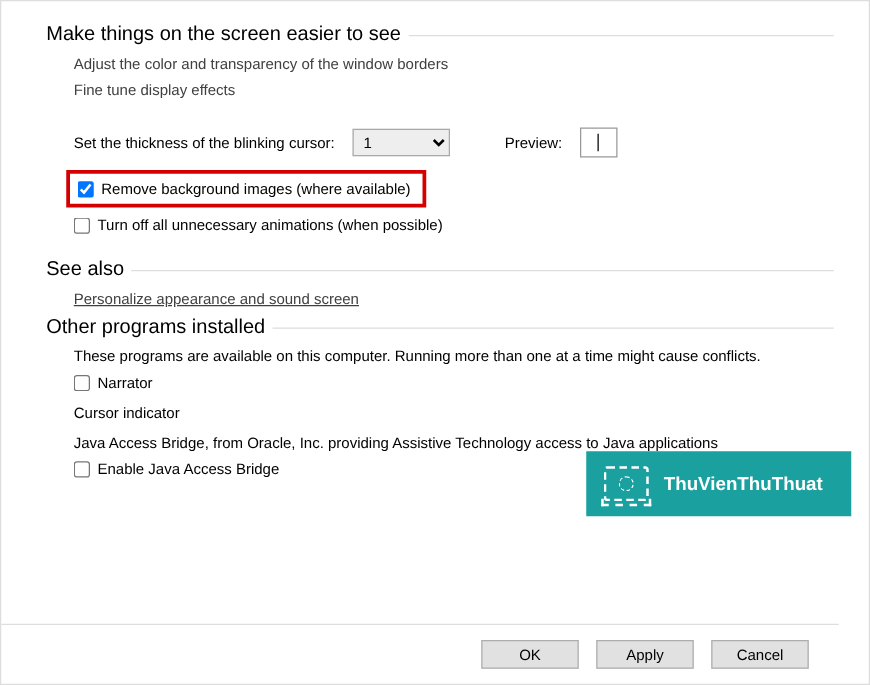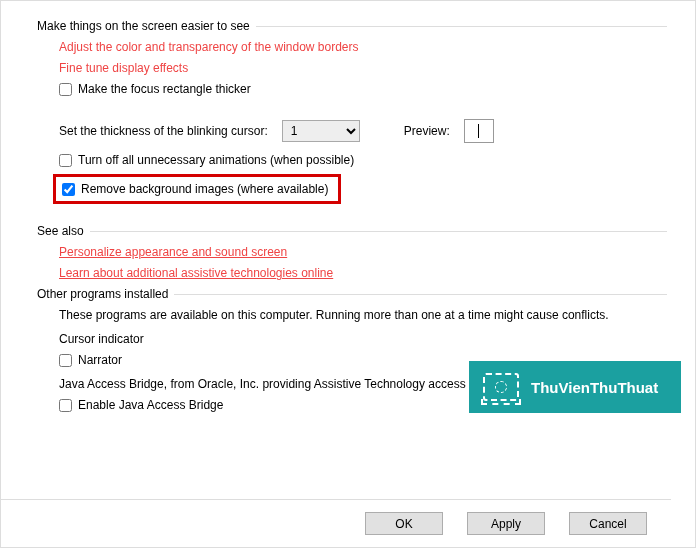--- a/index.html
+++ b/index.html
@@ -12,36 +12,36 @@
     background: #fff;
     width: 696px;
     height: 548px;
     position: relative;
     border: 1px solid #ddd;
   }
   .content {
     padding: 12px 28px 0 36px;
   }
   .group-label {
-    font-size: 12px;
+    font-size: 16px;
     color: #000;
     display: flex;
     align-items: center;
     margin-top: 6px;
     margin-bottom: 6px;
     justify-content: center;
   }
   .group-label .line {
     flex: 1;
     height: 1px;
     background: #ddd;
     margin-left: 6px;
   }
   .link {
-    color: #ef4444;
+    color: #404040;
     cursor: pointer;
     display: inline-block;
   }
   .link.underlined { text-decoration: underline; }
   .indent {
     margin-left: 22px;
   }
   .row {
     margin: 7px 0;
     display: flex;
@@ -87,21 +87,21 @@
     align-items: center;
     border: 3px solid #d40000;
     padding: 5px 10px 5px 6px;
     gap: 6px;
   }
   .button-bar {
     position: absolute;
     bottom: 12px;
     right: 24px;
     display: flex;
-    gap: 24px;
+    gap: 14px;
     border-top: 1px solid #ddd;
     padding-top: 12px;
     left: 0;
     justify-content: flex-end;
     padding-right: 24px;
     padding-left: 36px;
   }
   .btn {
     width: 78px;
     height: 23px;
@@ -164,74 +164,67 @@
     <span>Make things on the screen easier to see</span>
     <span class="line"></span>
   </div>
   <div class="indent">
     <div class="row">
         <span class="link">Adjust the color and transparency of the window borders</span>
       </div>
     <div class="row">
         <span class="link">Fine tune display effects</span>
       </div>
-    <div class="row">
-      <input type="checkbox" style="">
-      <span>Make the focus rectangle thicker</span>
-    </div>
     <div class="cursor-row" style="margin-left:0;margin-top:23px;">
       <span>Set the thickness of the blinking cursor:</span>
       <select>
         <option>1</option>
       </select>
       <span style="margin-left:30px;">Preview:</span>
       <div class="preview-box">
           <div class="cursor-line"></div>
         </div>
     </div>
-    <div class="row">
-      <input type="checkbox" style="">
-      <span>Turn off all unnecessary animations (when possible)</span>
-    </div>
     <div class="row" style="margin-left:-6px;">
       <span class="highlight">
         <input type="checkbox" checked="" style="">
         <span>Remove background images (where available)</span>
       </span>
     </div>
+    <div class="row">
+      <input type="checkbox" style="">
+      <span>Turn off all unnecessary animations (when possible)</span>
+    </div>
   </div>
 
   <div class="group-label" style="margin-top:20px;">
     <span>See also</span>
     <span class="line"></span>
   </div>
   <div class="indent">
     <div class="row">
         <span class="link underlined">Personalize appearance and sound screen</span>
       </div>
-    <div class="row">
-        <span class="link underlined">Learn about additional assistive technologies online</span>
-      </div>
   </div>
 
   <div class="group-label" style="">
     <span>Other programs installed</span>
     <span class="line"></span>
   </div>
   <div class="indent">
     <div class="row">
         <span>These programs are available on this computer. Running more than one at a time might cause conflicts.</span>
       </div>
+    <div class="row">
+      <input type="checkbox" style="">
+      <span>Narrator</span>
+    </div>
     <div class="row" style="margin-top:10px;">
         <span>Cursor indicator</span>
       </div>
-    <div class="row">
-      <input type="checkbox" style="">
-      <span>Narrator</span>
-    </div>
     <div class="row" style="margin-top:10px;">
         <span>Java Access Bridge, from Oracle, Inc. providing Assistive Technology access to Java applications</span>
       </div>
     <div class="row">
       <input type="checkbox" style="">
       <span>Enable Java Access Bridge</span>
     </div>
   </div>
 
 </div>

